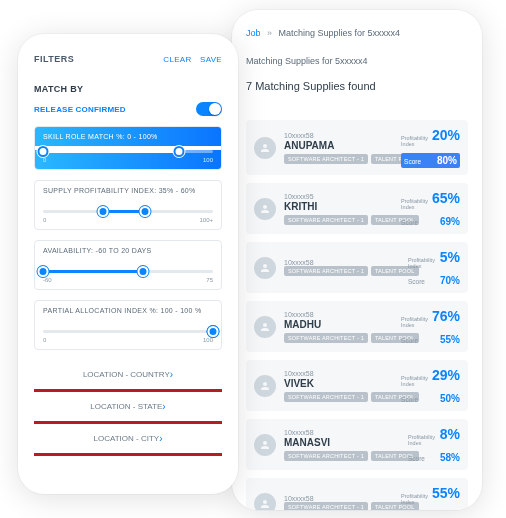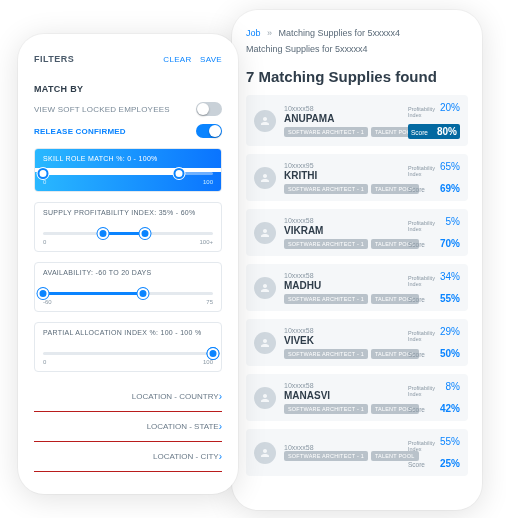--- a/index.html
+++ b/index.html
@@ -85,31 +85,31 @@
     background:#0a84ff; border:2px solid #fff; box-shadow:0 0 0 1px #0a84ff;
     transform: translateX(-50%);
   }
   .slider-labels { display:flex; justify-content:space-between; font-size:6px; color:#8a98a4; margin-top:2px; }
   .slider-card.active .slider-labels { color:#c7ecff; }
   .slider-card.active .slider-body { background: linear-gradient(90deg,#29b8ff,#0a74ff); padding-top:0; }
   .slider-card.active .track { background: rgba(255,255,255,0.4); }
   .slider-card.active .fill { background:#fff; }
   .slider-card.active .thumb { background:#fff; border-color:#0a84ff; box-shadow:0 0 0 1px #fff; }
   .loc-row {
-    display:flex; justify-content:flex-end; align-items:center;
-    padding: 9px 0; border-bottom:1px solid #b91c1c;
+    display:flex; justify-content:center; align-items:center;
+    padding: 9px 0; border-bottom:3px solid #b91c1c;
     font-size:8px; color:#6a7a88; cursor:pointer;
   }
   .chev { color:#0a84ff; font-size:10px; }
   
-  .crumb { font-size:9px; color:#5a6a78; margin-bottom:6px; }
+  .crumb { font-size:9px; color:#5a6a78; margin-bottom:18px; }
   .crumb .job { color:#0a84ff; }
   .crumb .sep { margin:0 4px; color:#9aa6b0; }
   .sub { font-size:9px; color:#5a6a78; margin-bottom:14px; }
-  .found { font-size:15px; font-weight:700; color:#2f3d4a; margin-bottom:10px; }
+  .found { font-size:11px; font-weight:400; color:#2f3d4a; margin-bottom:28px; }
   .card {
     background:#f5f7f9; border-radius:4px; padding:7px 8px;
     margin-bottom:8px; display:flex; align-items:center; gap:8px;
   }
   .avatar {
     width:22px; height:22px; border-radius:50%; background:#cfd7de;
     display:flex; align-items:center; justify-content:center;
     flex:0 0 22px;
   }
   .avatar svg { width:12px; height:12px; fill:#f5f7f9; }
@@ -118,49 +118,43 @@
   .emp-name { font-size:10px; font-weight:700; color:#2f3d4a; text-transform:uppercase; margin:1px 0 3px 0; }
   .pills { display:flex; gap:3px; }
   .pill {
     background:#b9c2ca; color:#fff; font-size:5.5px; padding:2px 4px;
     border-radius:2px; white-space:nowrap; letter-spacing:.2px;
   }
   .right { text-align:right; font-size:7px; color:#8a98a4; flex:0 0 52px; }
   .right .row1 { display:flex; justify-content:space-between; align-items:baseline; gap:4px; }
   .right .row2 { display:flex; justify-content:space-between; align-items:baseline; gap:4px; margin-top:6px; }
   .pi-label { font-size:5.5px; line-height:1; text-align:left; }
-  .pi-val { color:#0a84ff; font-size:10px; font-weight:400; }
+  .pi-val { color:#0a84ff; font-size:14px; font-weight:700; }
   .score-label { font-size:6.5px; }
   .score-val { color:#0a84ff; font-size:10px; font-weight:600; }
   .right.featured .row2 {
-    background:#0369a1; color:#fff; border-radius:2px; padding:2px 3px;
+    background:#3b82f6; color:#fff; border-radius:2px; padding:2px 3px;
   }
   .right.featured .row2 .score-label { color:#fff; }
   .right.featured .row2 .score-val { color:#fff; }
 </style>
 </head>
 <body>
 
 <div class="phone phone-left">
   <div class="hdr-row">
     <span class="hdr-title">FILTERS</span>
     <span class="hdr-links">
       <span>CLEAR</span>
       <span>SAVE</span>
     </span>
   </div>
 
   <div class="section-title">MATCH BY</div>
 
-  <div class="toggle-row">
-    <span class="toggle-label">VIEW SOFT LOCKED EMPLOYEES</span>
-    <span class="toggle off">
-        <span class="knob"></span>
-      </span>
-  </div>
 
   <div class="toggle-row">
     <span class="toggle-label" style="color:#0a84ff;font-weight:600;">RELEASE CONFIRMED</span>
     <span class="toggle on">
         <span class="knob"></span>
       </span>
   </div>
 
   <div id="sliders">
       <div class="slider-card active">
@@ -297,21 +291,20 @@
     </div>
       </div>
       <div class="card">
     <div class="avatar">
           <svg viewBox="0 0 24 24">
             <path d="M12 12c2.2 0 4-1.8 4-4s-1.8-4-4-4-4 1.8-4 4 1.8 4 4 4zm0 2c-2.7 0-8 1.3-8 4v2h16v-2c0-2.7-5.3-4-8-4z"></path>
           </svg>
         </div>
     <div class="mid">
       <div class="emp-id">10xxxx58</div>
-      <div class="emp-name">VIKRAM</div>
       <div class="pills">
         <span class="pill">SOFTWARE ARCHITECT - 1</span>
         <span class="pill">TALENT POOL</span>
       </div>
     </div>
     <div class="right ">
       <div class="row1">
         <span class="pi-label">Profitability Index</span>
         <span class="pi-val">5%</span>
       </div>
@@ -331,21 +324,21 @@
       <div class="emp-id">10xxxx58</div>
       <div class="emp-name">MADHU</div>
       <div class="pills">
         <span class="pill">SOFTWARE ARCHITECT - 1</span>
         <span class="pill">TALENT POOL</span>
       </div>
     </div>
     <div class="right ">
       <div class="row1">
         <span class="pi-label">Profitability Index</span>
-        <span class="pi-val">34%</span>
+        <span class="pi-val">76%</span>
       </div>
       <div class="row2">
         <span class="score-label">Score</span>
         <span class="score-val">55%</span>
       </div>
     </div>
       </div>
       <div class="card">
     <div class="avatar">
           <svg viewBox="0 0 24 24">
@@ -385,21 +378,21 @@
         <span class="pill">TALENT POOL</span>
       </div>
     </div>
     <div class="right ">
       <div class="row1">
         <span class="pi-label">Profitability Index</span>
         <span class="pi-val">8%</span>
       </div>
       <div class="row2">
         <span class="score-label">Score</span>
-        <span class="score-val">42%</span>
+        <span class="score-val">58%</span>
       </div>
     </div>
       </div>
       <div class="card">
     <div class="avatar">
           <svg viewBox="0 0 24 24">
             <path d="M12 12c2.2 0 4-1.8 4-4s-1.8-4-4-4-4 1.8-4 4 1.8 4 4 4zm0 2c-2.7 0-8 1.3-8 4v2h16v-2c0-2.7-5.3-4-8-4z"></path>
           </svg>
         </div>
     <div class="mid">

